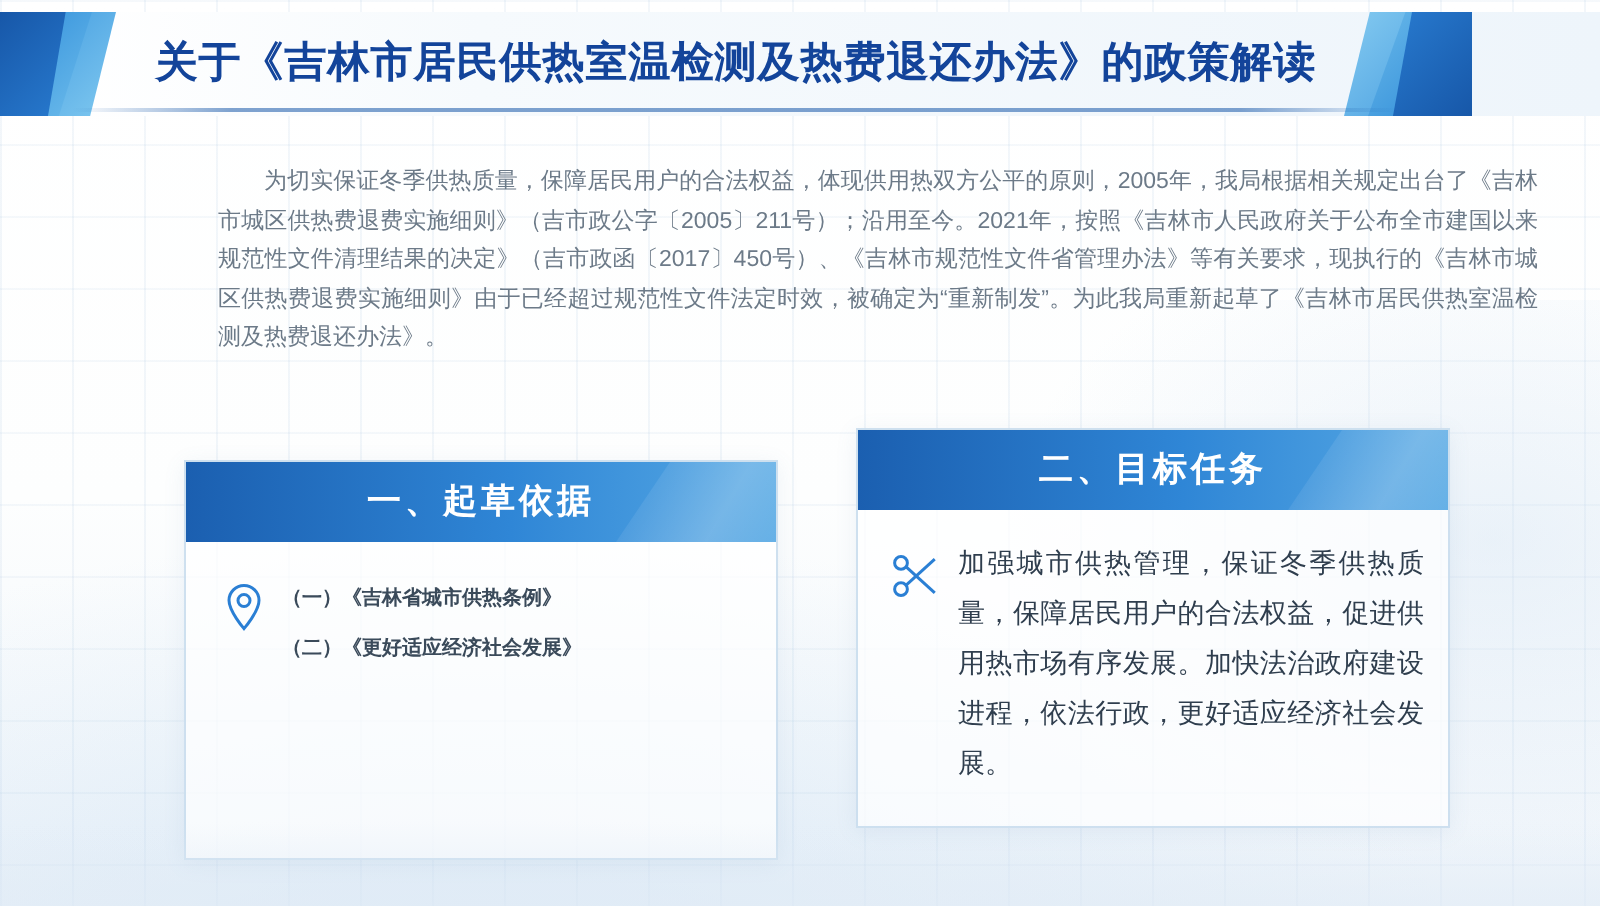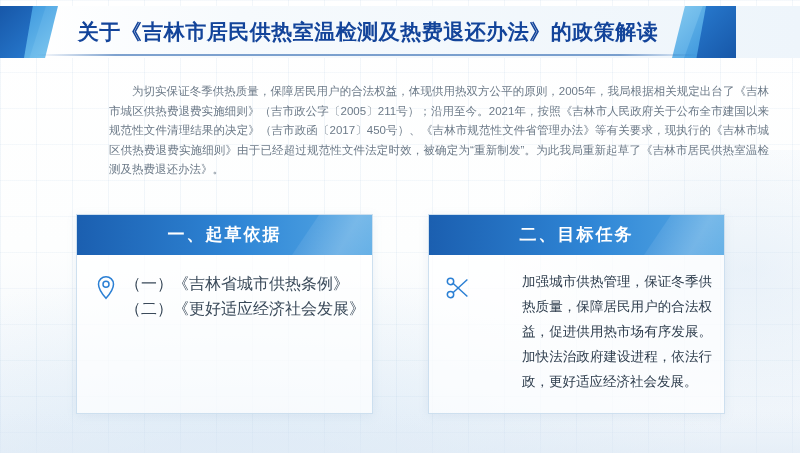--- a/index.html
+++ b/index.html
@@ -126,21 +126,21 @@
   
   .card {
     position: absolute;
     top: 214px;
     width: 295px;
     height: 198px;
     background: rgba(255,255,255,0.72);
     border: 1px solid rgba(190,214,234,0.75);
     box-shadow: 0 2px 10px rgba(100,140,180,0.10);
   }
-  .card-left { left: 76px; }
+  .card-left { left: 92px; margin-top: 16px; }
   .card-right { left: 428px; }
 
   .card-head {
     position: absolute;
     left: 0; top: 0;
     width: 295px;
     height: 40px;
     background: linear-gradient(90deg, #1b5fb0 0%, #2f86d6 55%, #57a9e4 100%);
     overflow: hidden;
   }
@@ -178,37 +178,37 @@
     color: #2a7fd4;
   }
 
   .list {
     position: absolute;
     left: 48px;
     top: 16px;
     right: 10px;
   }
   .list-item {
-    font-size: 16px;
+    font-size: 10px;
     line-height: 25px;
     color: #3a4a5a;
     white-space: nowrap;
+    font-weight: bold;
   }
   .list-item.wrap { white-space: normal; }
 
   .para {
     position: absolute;
     left: 50px;
     right: 12px;
     top: 14px;
     font-size: 13.5px;
     line-height: 25px;
     color: #2f3e4e;
     text-align: justify;
-    margin-left: 43px;
   }
 
   
   .bottom-fade {
     position: absolute;
     left: 0; bottom: 0;
     width: 800px; height: 42px;
     background: linear-gradient(180deg, rgba(238,244,250,0) 0%, rgba(226,236,246,0.65) 100%);
     pointer-events: none;
   }

